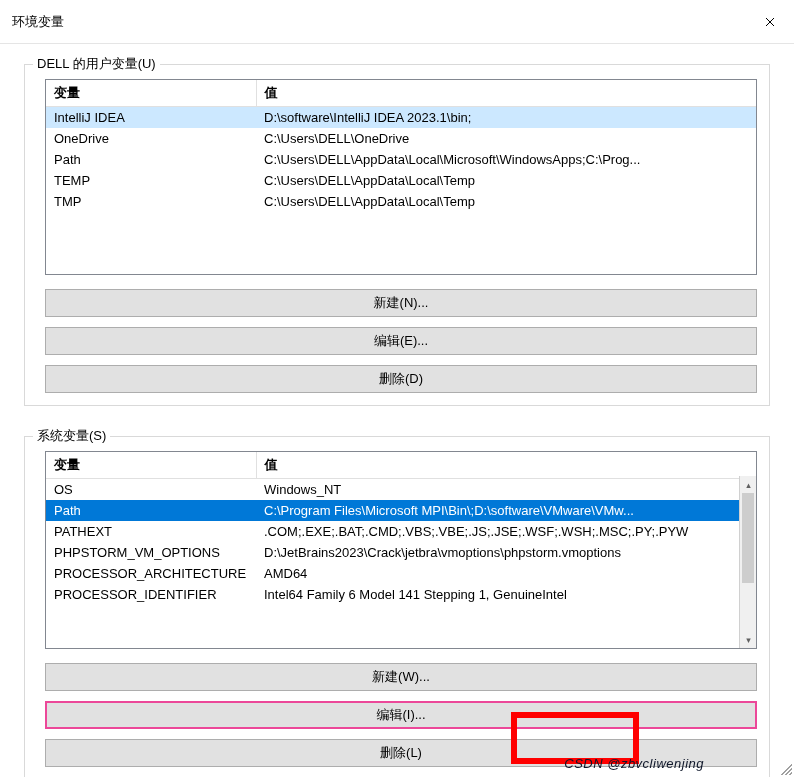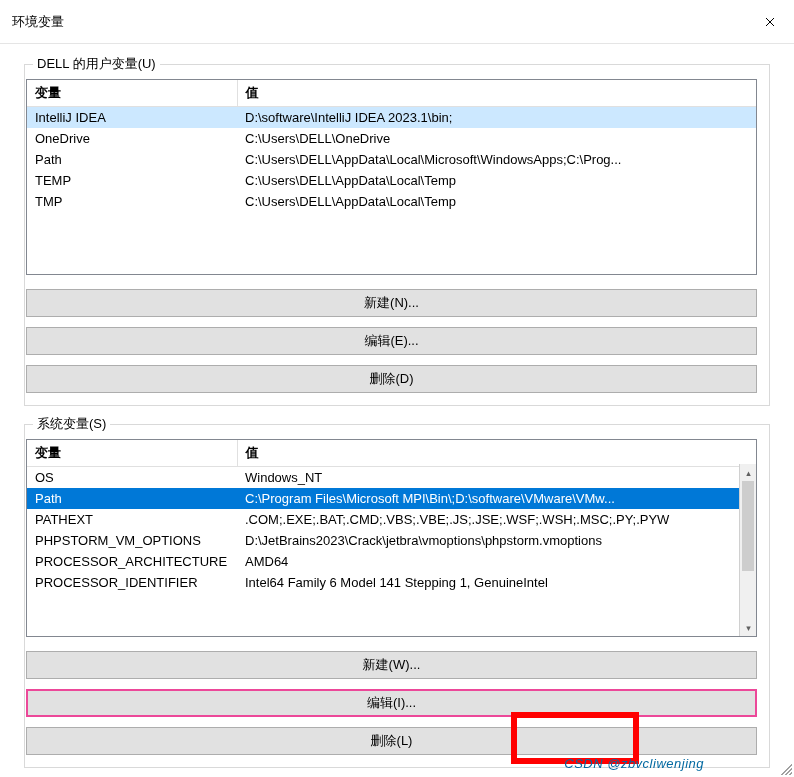--- a/index.html
+++ b/index.html
@@ -26,22 +26,22 @@
   width: 40px; height: 28px;
   display: flex; align-items: center; justify-content: center;
   font-size: 14px;
   cursor: default;
 }
 .content {
   padding: 20px 24px 8px 24px;
 }
 .fieldset {
   border: 1px solid #d9d9d9;
-  padding: 14px 12px 12px 1px;
-  margin-bottom: 18px;
+  padding: 14px 12px 12px 20px;
+  margin-bottom: 30px;
   position: relative;
 }
 .fieldset-legend {
   position: absolute;
   top: -10px;
   left: 8px;
   background: #fff;
   padding: 0 4px;
   font-size: 13px;
 }
@@ -124,21 +124,21 @@
 }
 .red-box {
   position: absolute;
   border: 6px solid #ff0000;
   pointer-events: none;
 }
 .watermark {
   position: absolute;
   bottom: 6px;
   right: 90px;
-  color: #0369a1;
+  color: #0f172a;
   font-size: 13px;
   font-style: italic;
   letter-spacing: 0.5px;
 }
 .resize-grip {
   position: absolute;
   right: 2px; bottom: 2px;
   width: 14px; height: 14px;
   background:
     linear-gradient(135deg, transparent 0 60%, #a0a0a0 60% 67%, transparent 67% 73%, #a0a0a0 73% 80%, transparent 80% 86%, #a0a0a0 86% 93%, transparent 93%);

